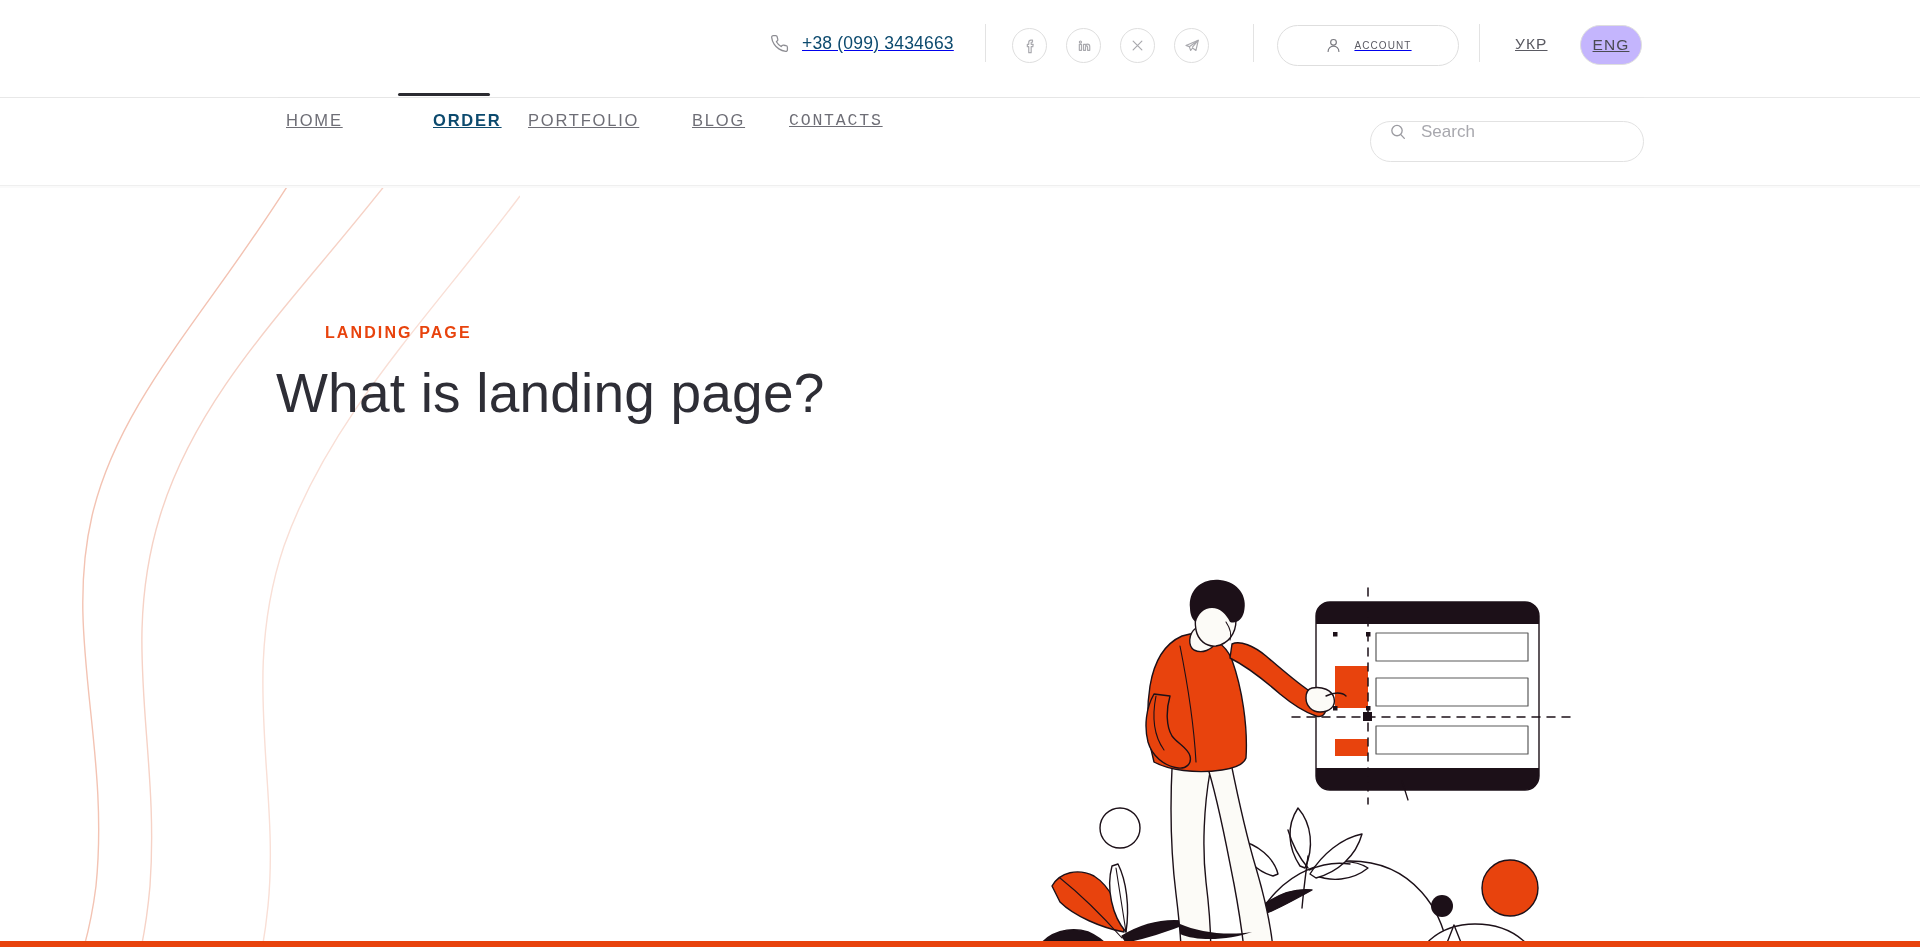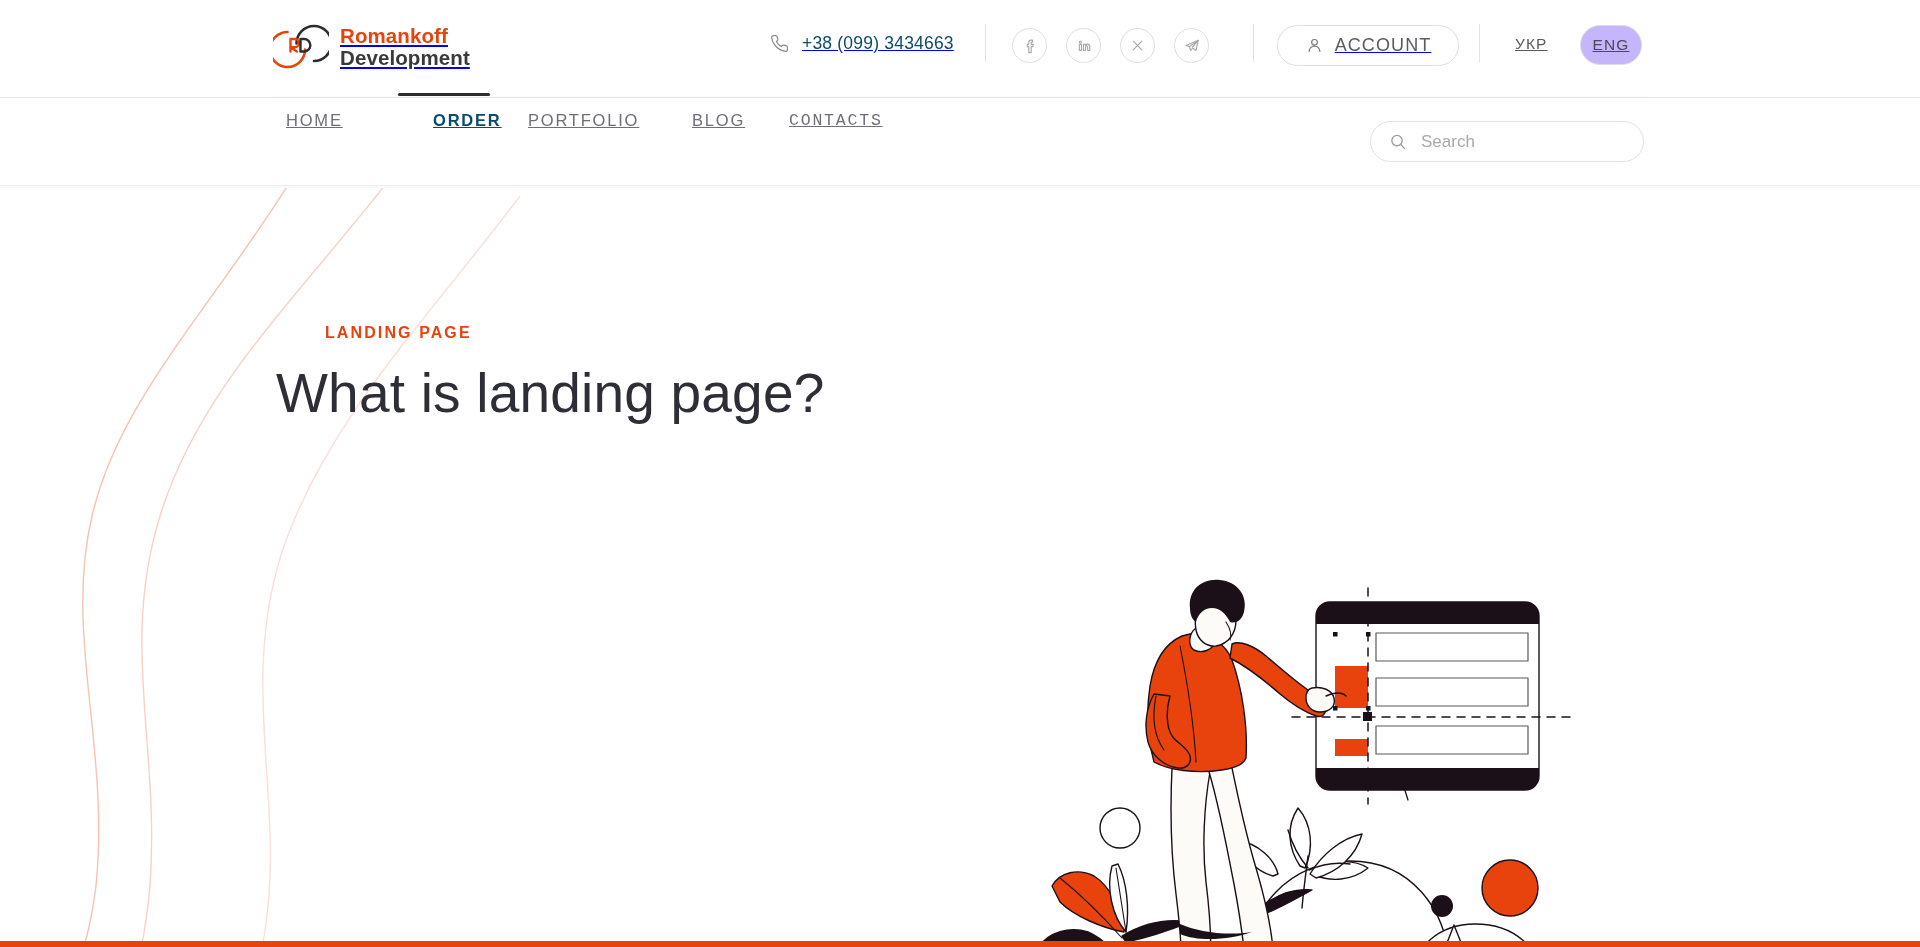--- a/index.html
+++ b/index.html
@@ -40,40 +40,40 @@
 
   
   .socials { position:absolute; left:1012px; top:28px; display:flex; gap:19px; }
   .soc { width:35px; height:35px; border-radius:50%; border:1px solid #dedede; display:flex; align-items:center; justify-content:center; color:#a9a9ae; background:#fff; }
   .soc svg { display:block; }
 
   
   .account-btn { position:absolute; left:1277px; top:25px; width:182px; height:41px; border-radius:21px;
       border:1px solid #dedede; background:#fff; display:flex; align-items:center; justify-content:center; gap:11px; }
   .account-icon { width:19px; height:19px; color:#7a7a80; }
-  .account-label { font-size:18px; color:#5a5a62; letter-spacing:1.1px; text-transform:uppercase; }
+  .account-label { font-size:10px; color:#5a5a62; letter-spacing:1.1px; text-transform:uppercase; }
 
   
   .lang-ukr { position:absolute; left:1515px; top:35px; font-size:15.5px; color:#5a5a62; letter-spacing:1.1px; }
   .lang-eng { position:absolute; left:1580px; top:25px; width:62px; height:40px; border-radius:20px; border:1px solid #dedede;
       background:#c4b5fd; display:flex; align-items:center; justify-content:center; font-size:15.5px; color:#4a4a52; letter-spacing:1.1px; }
 
   
   .nav { position:absolute; left:278px; top:120px; display:flex; gap:0; align-items:center; }
   .nav-item { font-size:16.5px; letter-spacing:1.8px; color:#6e6e76; text-transform:uppercase; white-space:nowrap; }
   .nav-item.n0 { position:absolute; left:8px; }
   .nav-item.n1 { position:absolute; left:130px; color:#0c4a6e; font-weight:700;margin-left:25px; }
   .nav-item.n2 { position:absolute; left:250px; }
   .nav-item.n3 { position:absolute; left:414px; }
   .nav-item.n4 { position:absolute; left:511px;font-family:Liberation Mono, monospace; }
   .nav-active-bar { position:absolute; left:398px; top:93px; width:92px; height:3px; background:#2b2b31; border-radius:2px; z-index:6; }
 
   
   .search-box { position:absolute; left:1370px; top:121px; width:274px; height:41px; border-radius:21px; border:1px solid #e2e2e2;
-      background:#fff; display:flex; align-items:center; padding-left:17px; gap:13px; }
+      background:#fff; display:flex; align-items:flex-start; padding-left:17px; gap:13px; }
   .search-icon { width:20px; height:20px; color:#9b9ba1; flex:0 0 auto; }
   .search-input { border:none; outline:none; background:transparent; font-family:"Liberation Sans", sans-serif;
       font-size:17px; color:#6e6e76; width:200px; }
   .search-input::placeholder { color:#a8a8ae; }
 
   
   .hero { position:absolute; left:0; top:186px; width:1920px; height:755px; z-index:2; }
   .eyebrow { position:absolute; left:278px; top:138px; font-size:16px; letter-spacing:2.1px; color:#e8430d; text-transform:uppercase; font-weight:600;margin-left:47px; }
   .hero-title { position:absolute; left:276px; top:175px; font-size:55px; color:#2e2e36; font-weight:400; letter-spacing:0.2px; }
   .hero-body { position:absolute; left:278px; top:320px; width:680px; font-size:21.5px; line-height:42.5px; color:#55555d; }
@@ -91,32 +91,20 @@
 
   <svg class="bg-lines" viewBox="0 0 520 761" fill="none">
     <path d="M300 -20 C 215 120, 120 210, 92 330 C 64 450, 110 560, 96 700 C 86 780, 60 830, 30 880" stroke="#f3c3b3" stroke-width="1.4" fill="none"></path>
     <path d="M400 -20 C 300 110, 200 200, 160 330 C 120 460, 160 560, 150 700 C 142 790, 120 840, 90 890" stroke="#f6d2c6" stroke-width="1.4" fill="none"></path>
     <path d="M520 10 C 430 130, 330 230, 284 360 C 240 490, 280 600, 268 720 C 260 800, 240 850, 214 900" stroke="#f9dfd6" stroke-width="1.4" fill="none"></path>
   </svg>
 
   <header class="header">
     <div class="header-top">
 
-      <a class="logo" href="#">
-        <svg class="logo-mark" viewBox="0 0 56 54" fill="none">
-          <path d="M14.5 12 A 17.5 17.5 0 1 0 32 29.5" stroke="#e8430d" stroke-width="2.6" fill="none" stroke-linecap="round"></path>
-          <path d="M41 41 A 17.5 17.5 0 1 0 23.5 23.5" stroke="#2b2b31" stroke-width="2.6" fill="none" stroke-linecap="round"></path>
-          <path d="M17.5 31.5 V 19 h 4.4 a 4.1 4.1 0 0 1 0 8.2 h -4.4 l 6.4 4.3" stroke="#e8430d" stroke-width="2.4" fill="none" stroke-linejoin="round" stroke-linecap="round"></path>
-          <path d="M27.5 31.5 V 19 h 3.6 a 6.2 6.2 0 0 1 0 12.5 z" stroke="#2b2b31" stroke-width="2.4" fill="none" stroke-linejoin="round"></path>
-        </svg>
-        <span class="logo-text">
-          <span class="logo-line1">Romankoff</span>
-          <span class="logo-line2">Development</span>
-        </span>
-      </a>
 
       <a class="phone" href="#">
         <svg class="phone-icon" viewBox="0 0 24 24" fill="none" stroke="currentColor" stroke-width="1.6" stroke-linecap="round" stroke-linejoin="round">
           <path d="M22 16.9v3a2 2 0 0 1-2.2 2 19.8 19.8 0 0 1-8.6-3.1 19.5 19.5 0 0 1-6-6A19.8 19.8 0 0 1 2.1 4.2 2 2 0 0 1 4.1 2h3a2 2 0 0 1 2 1.7c.1 1 .4 1.9.7 2.8a2 2 0 0 1-.5 2.1L8.1 9.8a16 16 0 0 0 6 6l1.2-1.2a2 2 0 0 1 2.1-.5c.9.3 1.8.6 2.8.7a2 2 0 0 1 1.8 2.1z"></path>
         </svg>
         <span class="phone-text">+38 (099) 3434663</span>
       </a>
 
       <div class="vsep1"></div>
 

